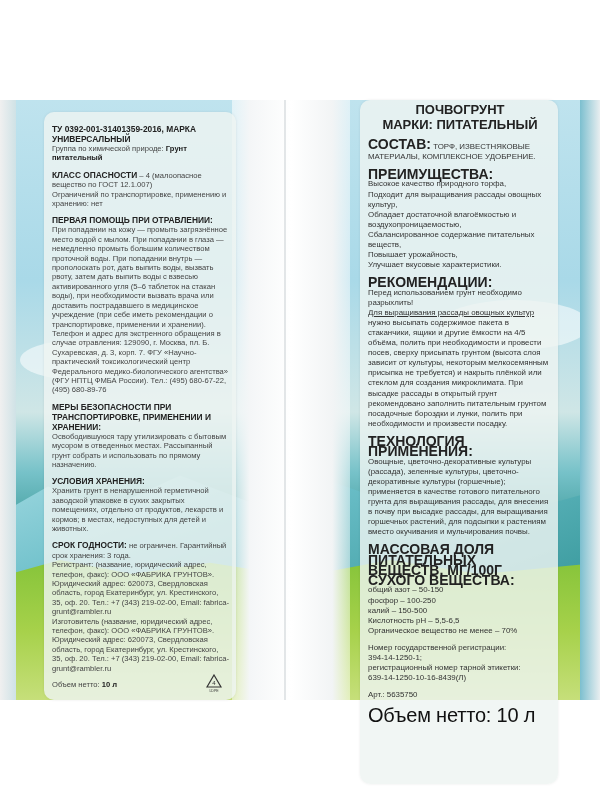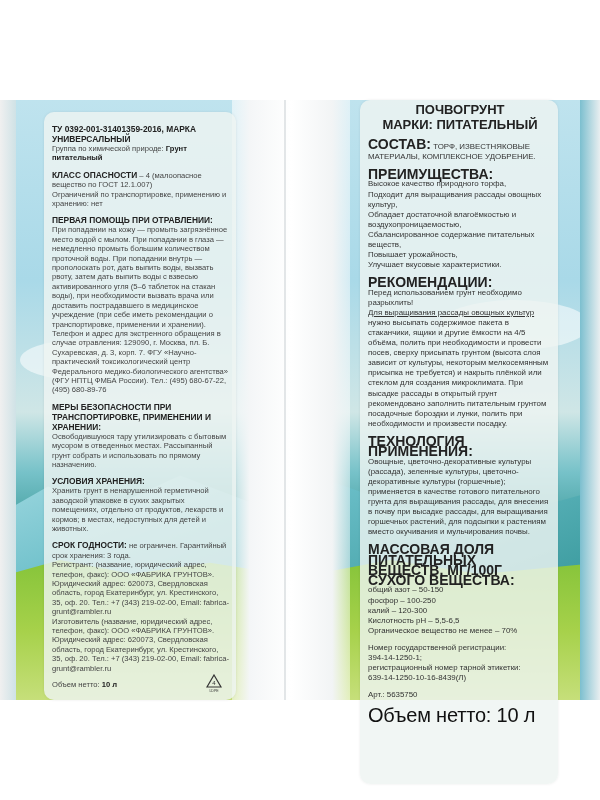--- a/index.html
+++ b/index.html
@@ -119,21 +119,21 @@
     <span>нужно высыпать содержимое пакета в стаканчики, ящики и другие ёмкости на 4/5 объёма, полить при необходимости и провести посев, сверху присыпать грунтом (высота слоя зависит от культуры, некоторым мелкосемянным присыпка не требуется) и накрыть плёнкой или стеклом для создания микроклимата. При высадке рассады в открытый грунт рекомендовано заполнить питательным грунтом посадочные бороздки и лунки, полить при необходимости и произвести посадку.</span>
   </div>
 
   <div class="rhdr mt">ТЕХНОЛОГИЯ ПРИМЕНЕНИЯ:</div>
   <div class="rtxt">Овощные, цветочно-декоративные культуры (рассада), зеленные культуры, цветочно-декоративные культуры (горшечные); применяется в качестве готового питательного грунта для выращивания рассады, для внесения в почву при высадке рассады, для выращивания горшечных растений, для подсыпки к растениям вместо окучивания и мульчирования почвы.</div>
 
   <div class="rhdr mt">МАССОВАЯ ДОЛЯ ПИТАТЕЛЬНЫХ ВЕЩЕСТВ, МГ/100Г СУХОГО ВЕЩЕСТВА:</div>
   <div class="rtxt">
     <div>общий азот – 50-150</div>
     <div>фосфор – 100-250</div>
-    <div>калий – 120-300</div>
+    <div>калий – 150-500</div>
     <div>Кислотность pH – 5,5-6,5</div>
     <div>Органическое вещество не менее – 70%</div>
   </div>
 
   <div class="rtxt mt">Номер государственной регистрации:</div>
   <div class="rtxt">394-14-1250-1;</div>
   <div class="rtxt">регистрационный номер тарной этикетки:</div>
   <div class="rtxt">639-14-1250-10-16-8439(Л)</div>
 
   <div class="rtxt mt">Арт.: 5635750</div>

